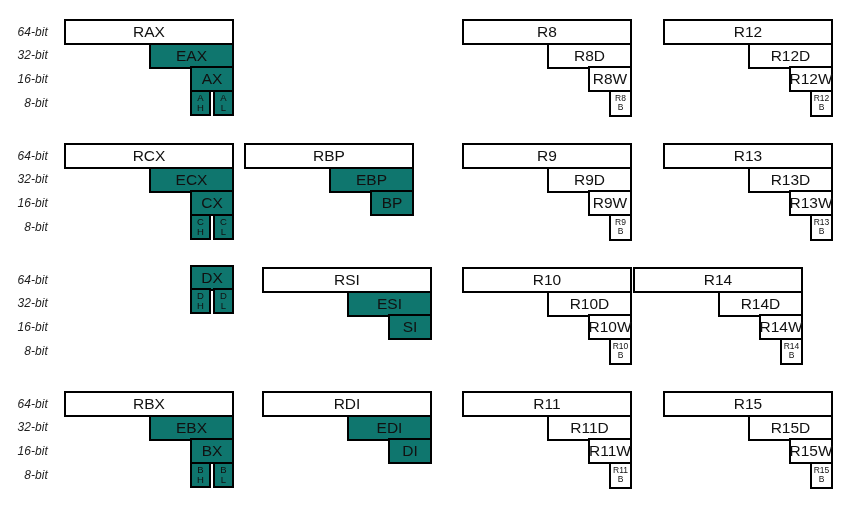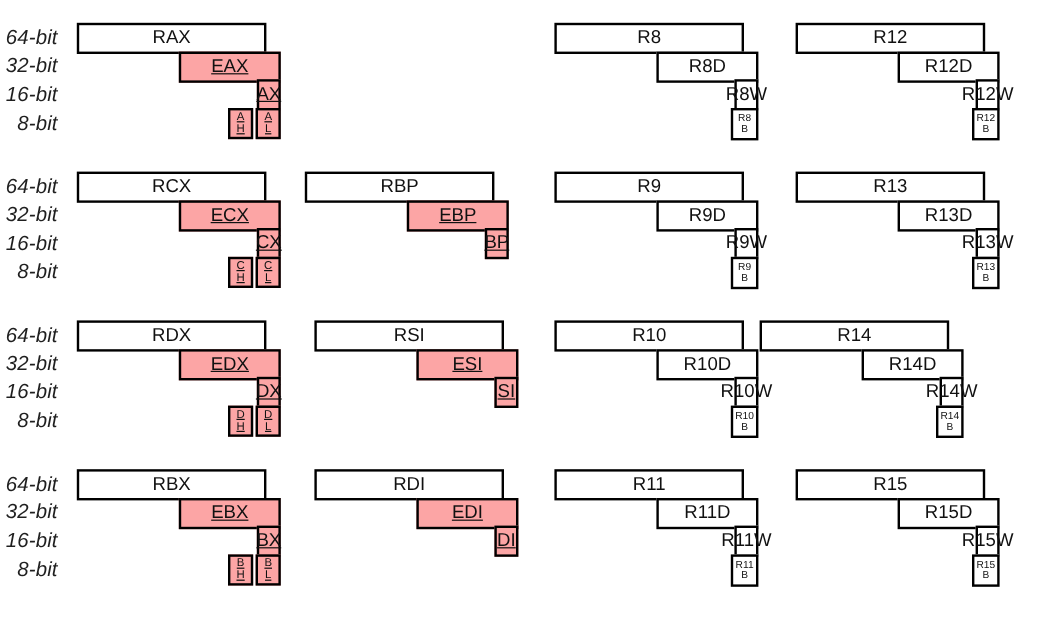--- a/index.html
+++ b/index.html
@@ -9,49 +9,49 @@
     height: 517px;
     background: #ffffff;
     font-family: "Liberation Sans", sans-serif;
     overflow: hidden;
   }
   .reg-row { position: absolute; left: 0; width: 865px; height: 101px; }
   .bit-labels { position: absolute; left: 0; top: 0; width: 48px; height: 100%; }
   .bit-label {
     position: absolute; right: 0; width: 48px; height: 26px;
     display: flex; align-items: center; justify-content: flex-end;
-    font-style: italic; font-size: 17px; color: #1f1f1f;
+    font-style: italic; font-size: 12px; color: #1f1f1f;
     letter-spacing: 0.1px;
   }
   .bit-label:nth-child(1) { top: 0; }
   .bit-label:nth-child(2) { top: 23px; }
   .bit-label:nth-child(3) { top: 47px; margin-left: 46px; }
   .bit-label:nth-child(4) { top: 70.5px; }
 
   .reg-group { position: absolute; top: 0; width: 170px; }
   .bx {
     box-sizing: border-box;
     border: 2.5px solid #000000;
     background: #ffffff;
     display: flex; align-items: center; justify-content: center;
     color: #111111;
     font-size: 15.5px;
     line-height: 1;
   }
-  .r64 { width: 158px; height: 26px; }
+  .r64 { width: 170px; height: 26px; }
   .r32 { width: 85px;  height: 26px; margin: -2.5px 0 0 auto; }
-  .r16 { width: 20px;  height: 26px; margin: -2.5px 0 0 auto; }
+  .r16 { width: 44px;  height: 26px; margin: -2.5px 0 0 auto; }
   .r8-row { display: flex; justify-content: flex-end; gap: 2px; margin-top: -2.5px; }
   .r8 {
     width: 21px; height: 26px;
     display: flex; flex-direction: column; align-items: center; justify-content: center;
     font-size: 9.5px; line-height: 10px;
   }
   .r8.single { width: 23px; height: 27px; font-size: 8.5px; line-height: 9.5px; }
-  .gray { background: #fca5a5; text-decoration: underline; }
+  .gray { background: #0f766e; }
 </style>
 </head>
 <body>
 
 <div class="canvas">
 
   <div class="reg-row" style="top:19px">
     <div class="bit-labels">
       <div class="bit-label">64-bit</div>
       <div class="bit-label">32-bit</div>
@@ -136,21 +136,21 @@
           <div class="bx r8 gray">
             <span>C</span>
             <span>H</span>
           </div>
           <div class="bx r8 gray">
             <span>C</span>
             <span>L</span>
           </div>
         </div>
       </div>
-    <div class="reg-group" style="left:254px">
+    <div class="reg-group" style="left:244px">
         <div class="bx r64">
           <span>RBP</span>
         </div>
         <div class="bx r32 gray">
           <span>EBP</span>
         </div>
         <div class="bx r16 gray">
           <span>BP</span>
         </div>
       </div>
@@ -191,26 +191,20 @@
   </div>
 
   <div class="reg-row" style="top:267px">
     <div class="bit-labels">
       <div class="bit-label">64-bit</div>
       <div class="bit-label">32-bit</div>
       <div class="bit-label">16-bit</div>
       <div class="bit-label">8-bit</div>
     </div>
     <div class="reg-group" style="left:64px">
-        <div class="bx r64">
-          <span>RDX</span>
-        </div>
-        <div class="bx r32 gray">
-          <span>EDX</span>
-        </div>
         <div class="bx r16 gray">
           <span>DX</span>
         </div>
         <div class="r8-row">
           <div class="bx r8 gray">
             <span>D</span>
             <span>H</span>
           </div>
           <div class="bx r8 gray">
             <span>D</span>

